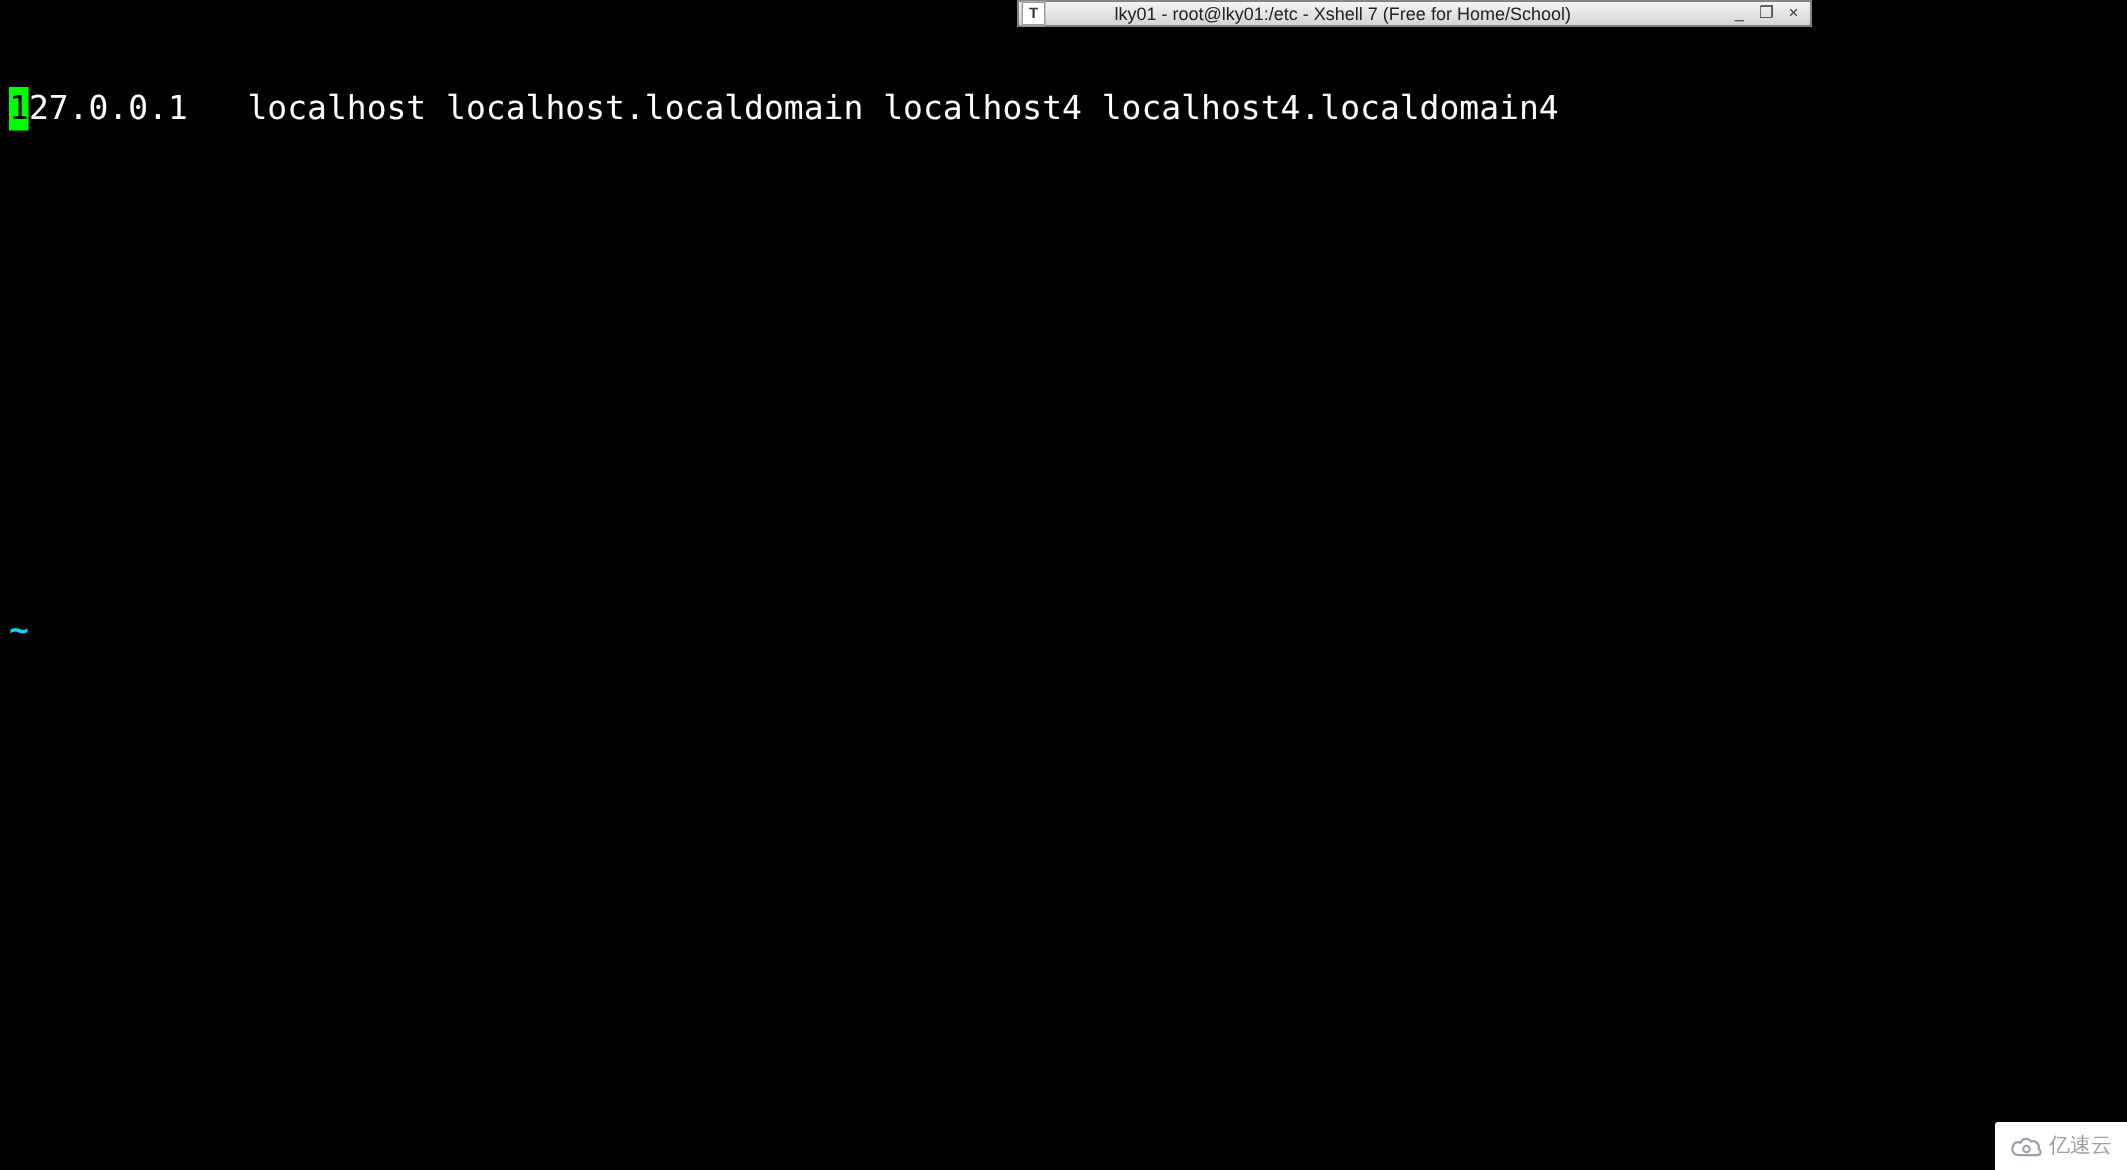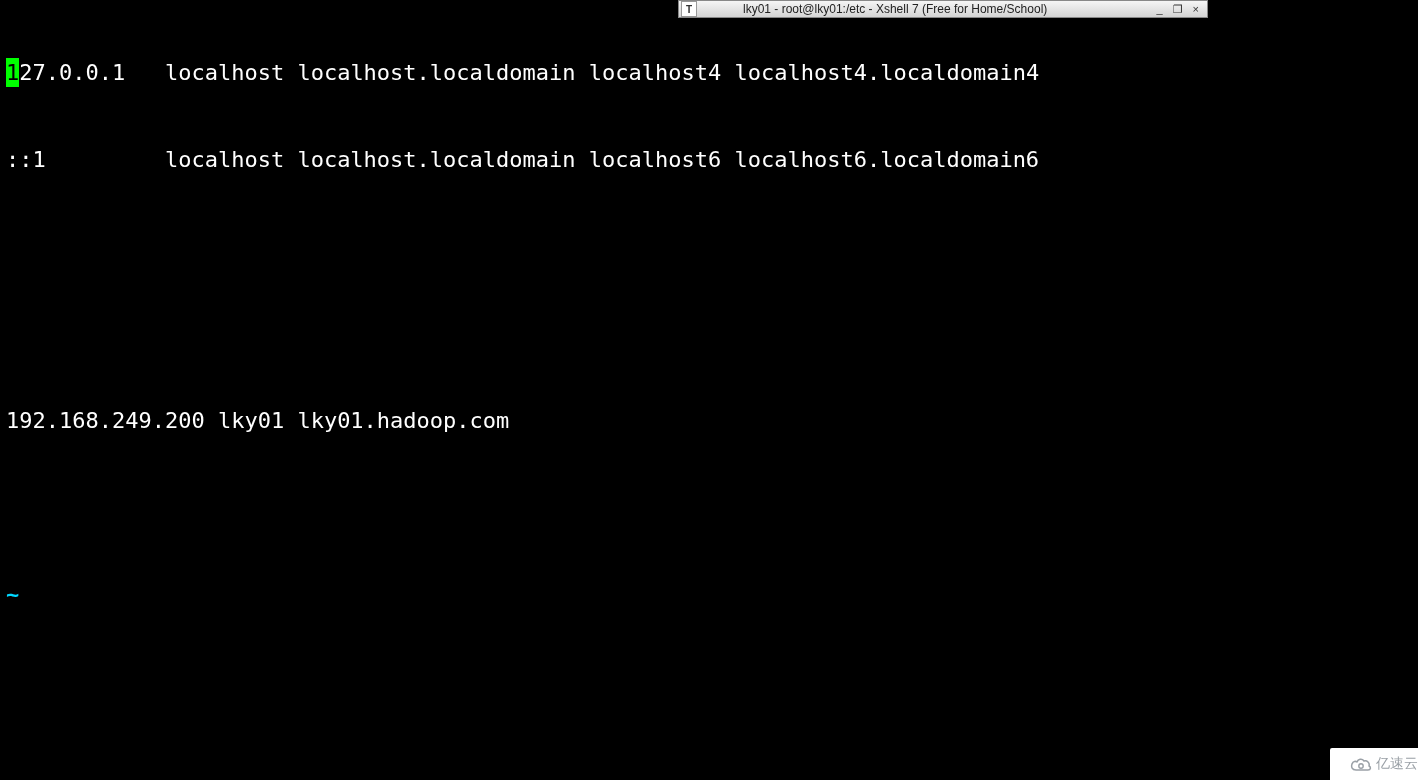--- a/index.html
+++ b/index.html
@@ -88,44 +88,42 @@
     }
     .watermark {
       position: absolute;
       right: 0;
       bottom: 0;
       width: 88px;
       height: 32px;
       background: #fff;
       display: flex;
       align-items: center;
-      justify-content: flex-end;
+      justify-content: center;
       gap: 4px;
       font-family: "Microsoft YaHei", Arial, sans-serif;
       font-size: 14px;
       color: #9aa0a6;
       z-index: 10;
       border-top-left-radius: 2px;
     }
     .wm-icon {
       display: inline-block;
     }
     .wm-icon svg {
       display: block;
     }
   </style>
 </head>
 <body>
 
 <div class="terminal">
   <span class="line"><span class="cursor">1</span><span>27.0.0.1   localhost localhost.localdomain localhost4 localhost4.localdomain4</span></span>
-  <span class="line">::1         localhost localhost.localdomain localhost6 localhost6.localdomain6</span>
   <span class="line"></span>
   <span class="line"></span>
-  <span class="line">192.168.249.200 lky01 lky01.hadoop.com</span>
   <span class="line"></span>
   <span class="line tilde">~</span>
 </div>
 
 <div class="titlebar">
   <span class="titlebar-icon">T</span>
   <span class="titlebar-text">lky01 - root@lky01:/etc - Xshell 7 (Free for Home/School)</span>
   <span class="titlebar-controls">
     <span class="tb-btn">_</span>
     <span class="tb-btn">❐</span>

